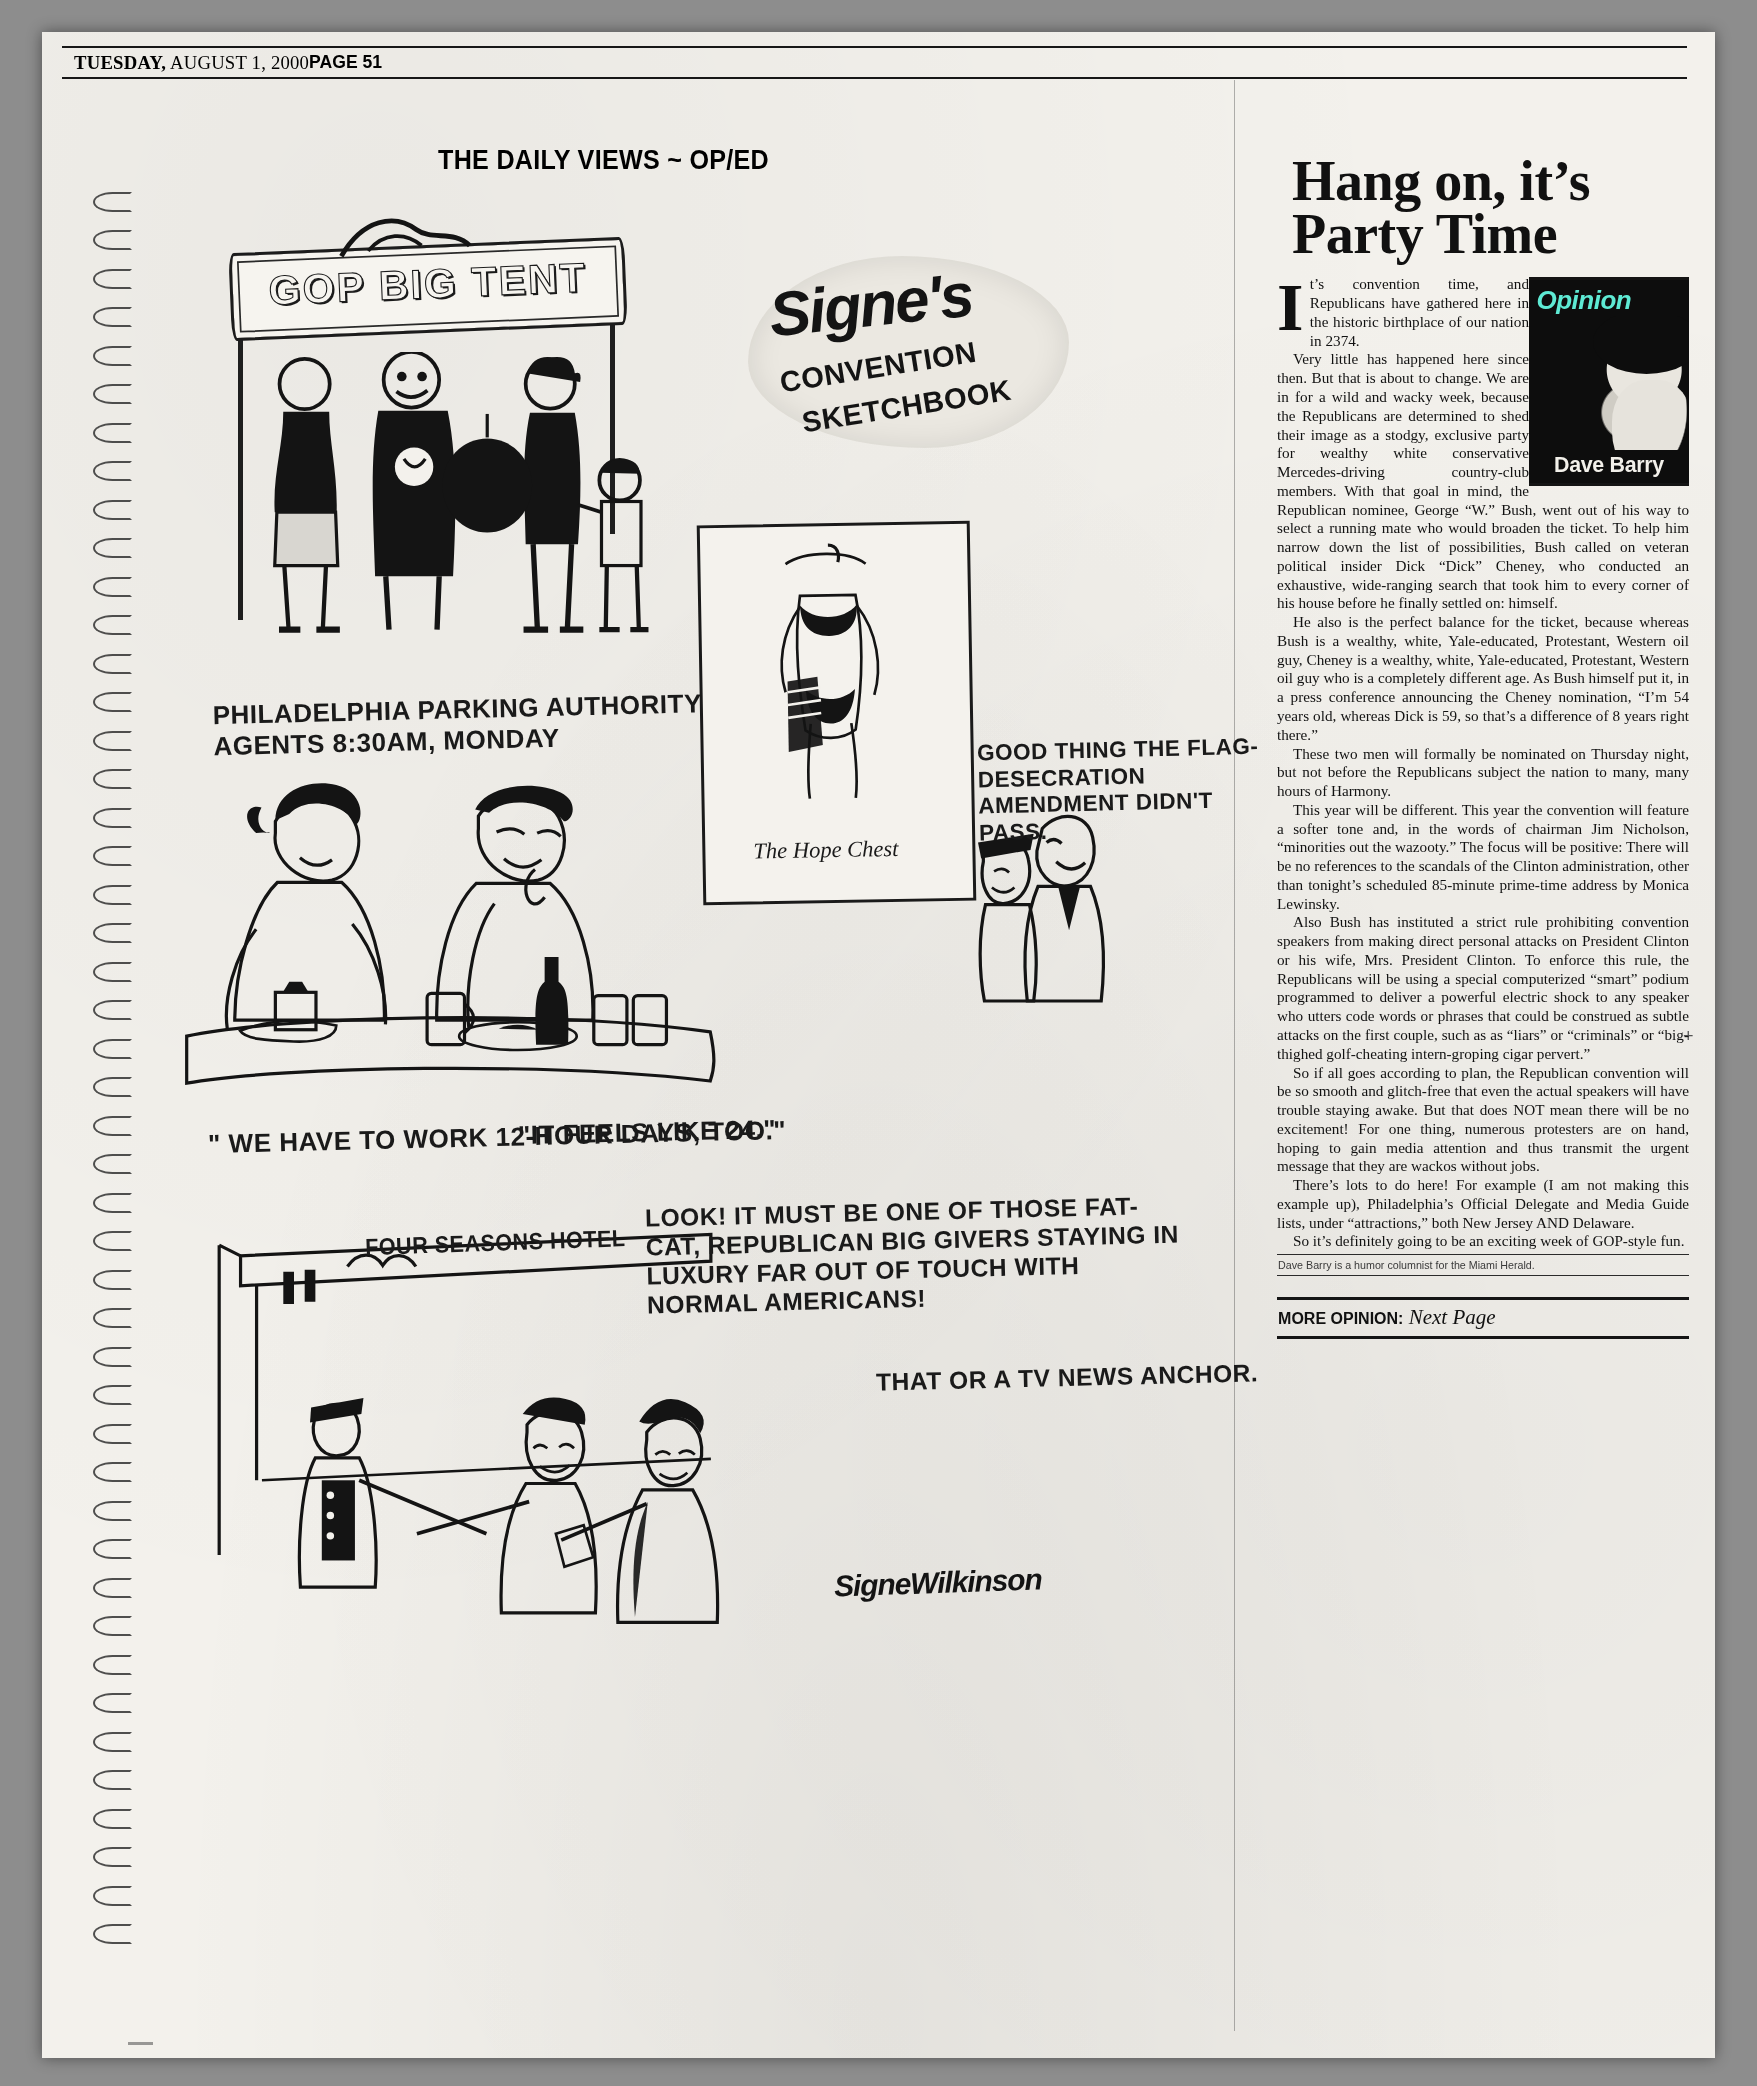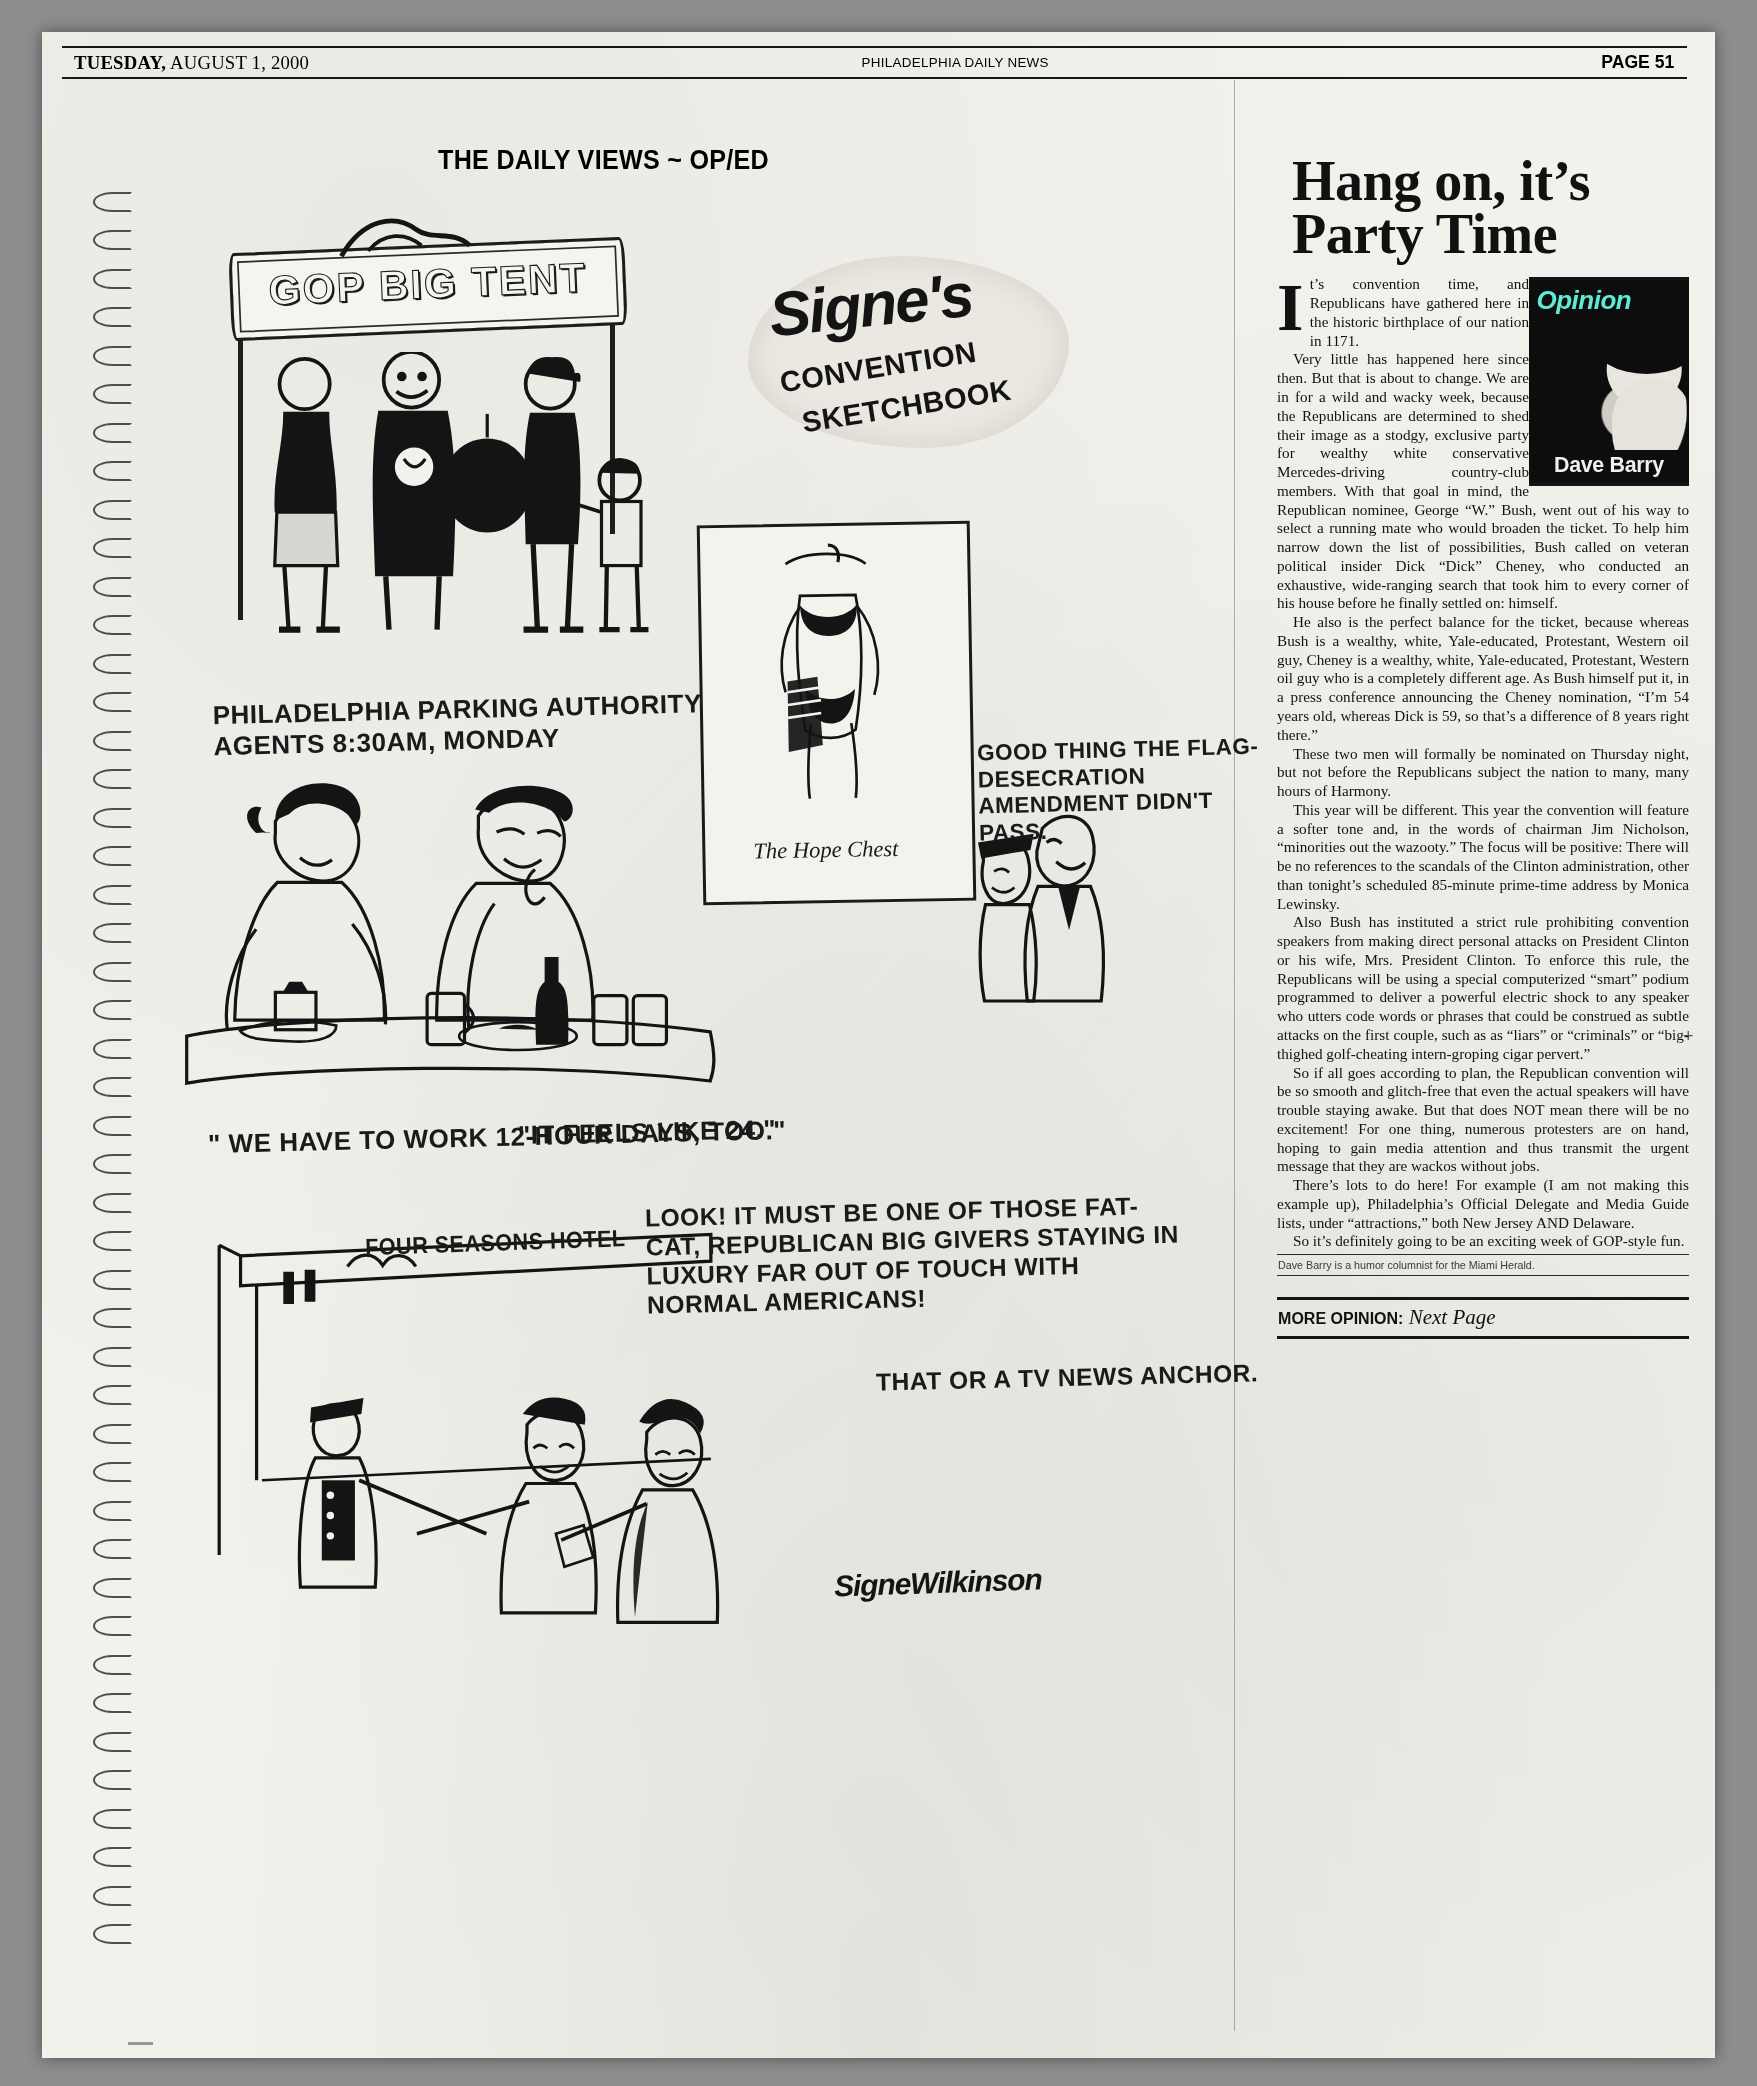--- a/index.html
+++ b/index.html
@@ -413,21 +413,20 @@
 <body>
 
 <div id="page">
 
   <div id="paper">
 
     <div id="masthead">
       <div class="mh-left">
         <b>TUESDAY,</b><span> AUGUST 1, 2000</span>
       </div>
-      <div class="mh-center">PHILADELPHIA DAILY NEWS</div>
       <div class="mh-right">PAGE 51</div>
     </div>
 
     <div id="section-head">THE DAILY VIEWS ~ OP/ED</div>
 
     <div id="spiral">
       <div class="coil" style="top:0px"></div>
         <div class="coil" style="top:38px"></div>
       <div class="coil" style="top:77px"></div>
         <div class="coil" style="top:115px"></div>
@@ -659,21 +658,21 @@
 
         <div id="opinion-box">
           <div class="op-label">Opinion</div>
           <div class="face">
             <div class="hair"></div>
             <div class="chin"></div>
           </div>
           <div class="op-name">Dave Barry</div>
         </div>
 
-        <p class="first"><span class="dropcap">I</span><span>t’s convention time, and Republicans have gathered here in the historic birthplace of our nation in 1171.</span></p>
+        <p class="first"><span class="dropcap">I</span><span>t’s convention time, and Republicans have gathered here in the historic birthplace of our nation in 2374.</span></p>
         <p>Very little has happened here since then. But that is about to change. We are in for a wild and wacky week, because the Republicans are determined to shed their image as a stodgy, exclusive party for wealthy white conservative Mercedes-driving country-club members. With that goal in mind, the Republican nominee, George “W.” Bush, went out of his way to select a running mate who would broaden the ticket. To help him narrow down the list of possibilities, Bush called on veteran political insider Dick “Dick” Cheney, who conducted an exhaustive, wide-ranging search that took him to every corner of his house before he finally settled on: himself.</p>
         <p>He also is the perfect balance for the ticket, because whereas Bush is a wealthy, white, Yale-educated, Protestant, Western oil guy, Cheney is a wealthy, white, Yale-educated, Protestant, Western oil guy who is a completely different age. As Bush himself put it, in a press conference announcing the Cheney nomination, “I’m 54 years old, whereas Dick is 59, so that’s a difference of 8 years right there.”</p>
         <p>These two men will formally be nominated on Thursday night, but not before the Republicans subject the nation to many, many hours of Harmony.</p>
         <p>This year will be different. This year the convention will feature a softer tone and, in the words of chairman Jim Nicholson, “minorities out the wazooty.” The focus will be positive: There will be no references to the scandals of the Clinton administration, other than tonight’s scheduled 85-minute prime-time address by Monica Lewinsky.</p>
         <p>Also Bush has instituted a strict rule prohibiting convention speakers from making direct personal attacks on President Clinton or his wife, Mrs. President Clinton. To enforce this rule, the Republicans will be using a special computerized “smart” podium programmed to deliver a powerful electric shock to any speaker who utters code words or phrases that could be construed as subtle attacks on the first couple, such as as “liars” or “criminals” or “big-thighed golf-cheating intern-groping cigar pervert.”</p>
         <p>So if all goes according to plan, the Republican convention will be so smooth and glitch-free that even the actual speakers will have trouble staying awake. But that does NOT mean there will be no excitement! For one thing, numerous protesters are on hand, hoping to gain media attention and thus transmit the urgent message that they are wackos without jobs.</p>
         <p>There’s lots to do here! For example (I am not making this example up), Philadelphia’s Official Delegate and Media Guide lists, under “attractions,” both New Jersey AND Delaware.</p>
         <p>So it’s definitely going to be an exciting week of GOP-style fun.</p>
       </div>
 

